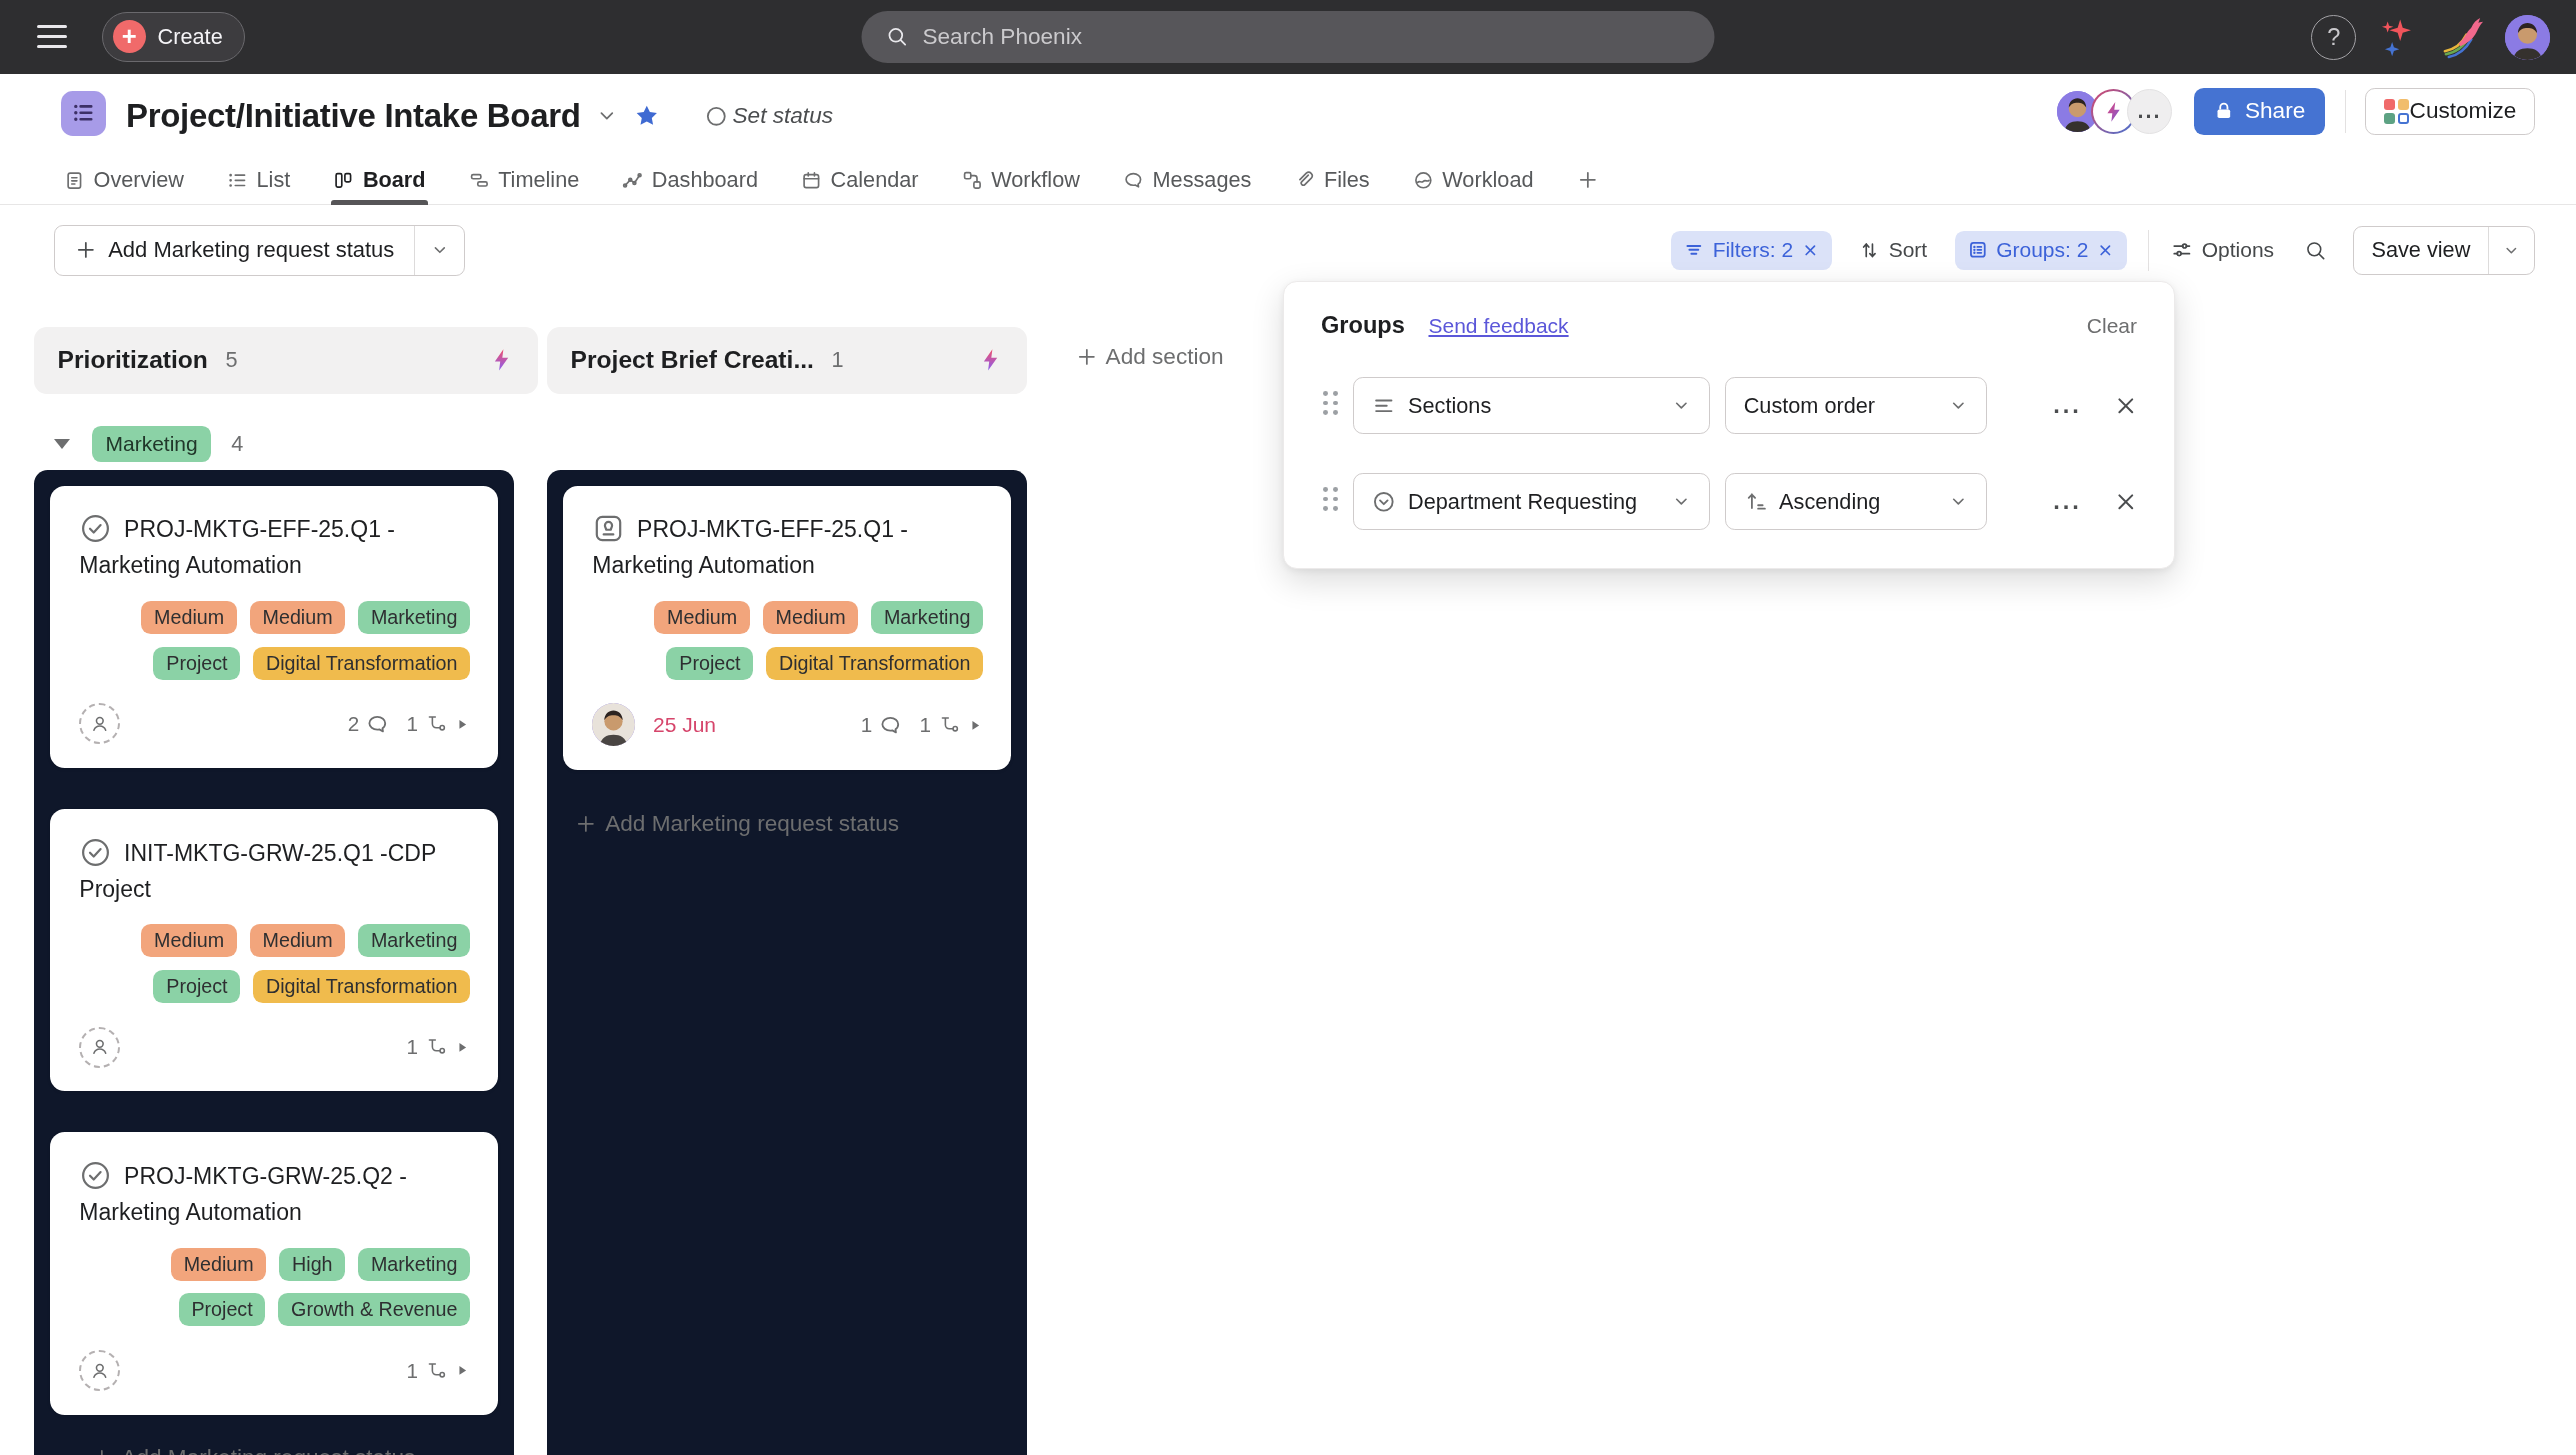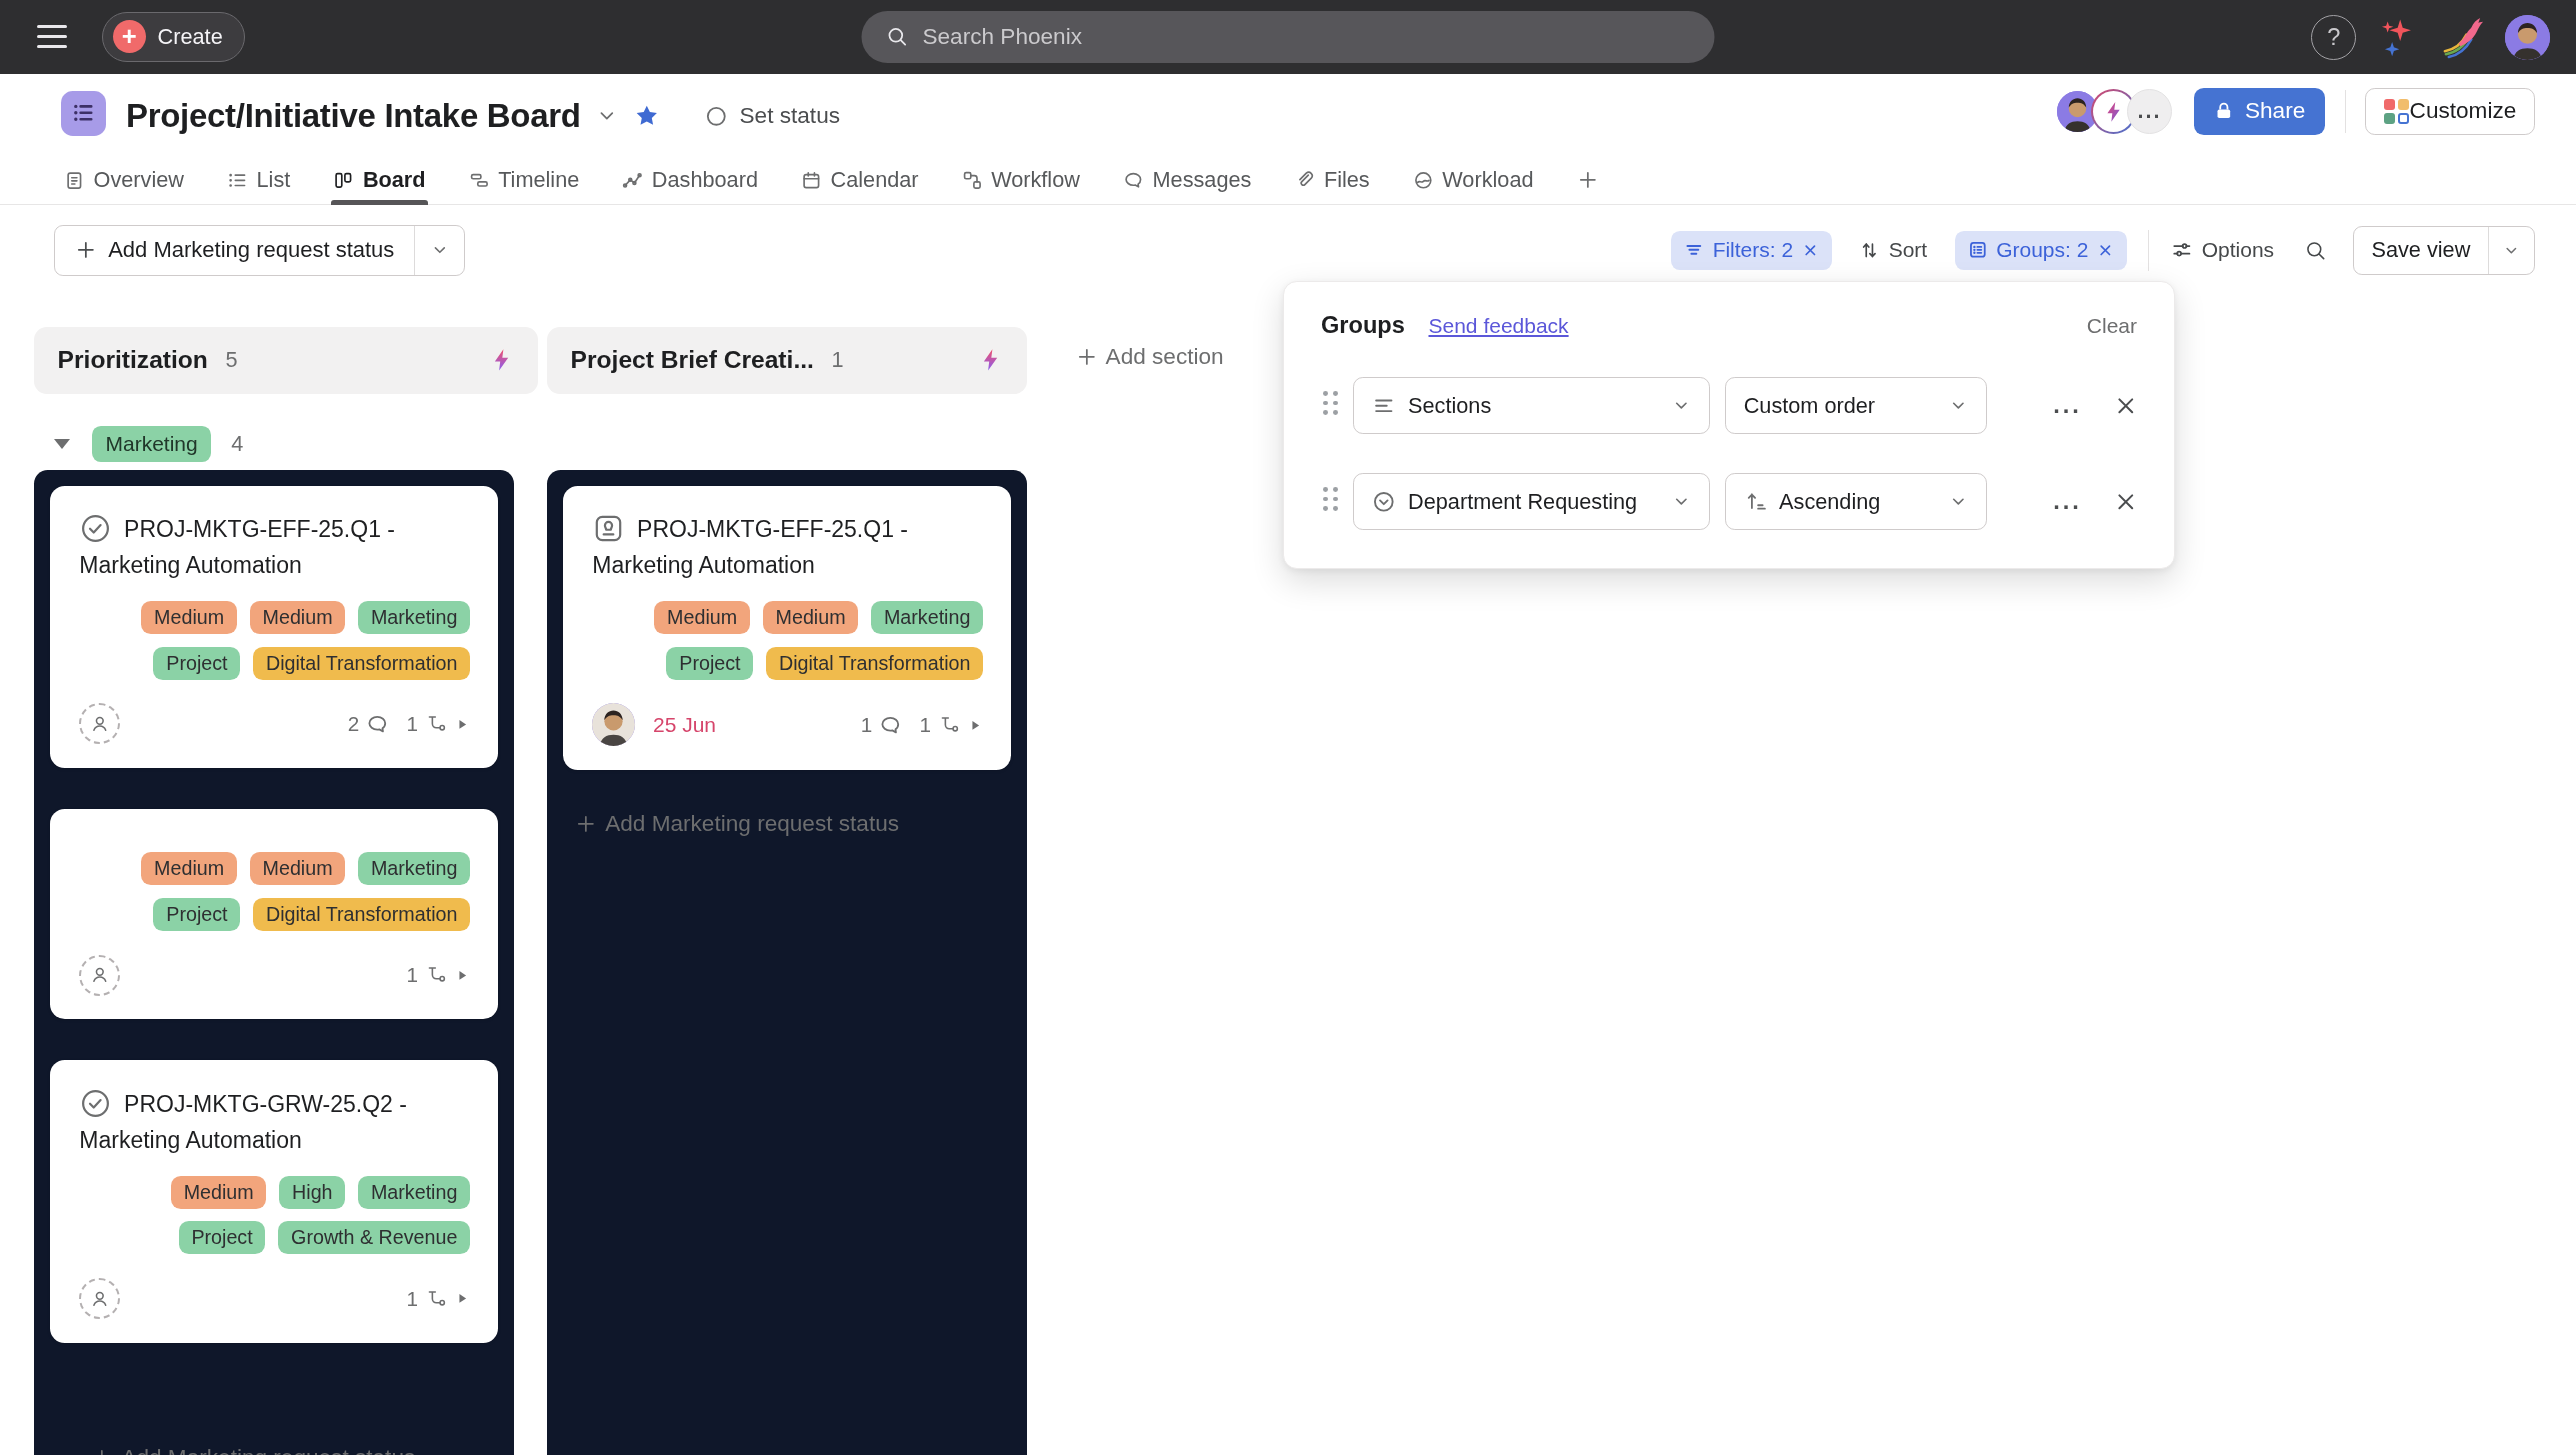--- a/index.html
+++ b/index.html
@@ -21,21 +21,21 @@
   .top-right { position:absolute; right:25.6px; top:0; height:74px; display:flex; align-items:center; gap:19.7px; }
   .help-circle { width:45px; height:45px; border-radius:50%; border:1.5px solid #a3a2a6; color:#c9c8cc; font-size:23.6px; display:flex; align-items:center; justify-content:center; }
   .avatar { border-radius:50%; overflow:hidden; background:#8b7be4; flex:none; }
   .avatar svg { display:block; width:100%; height:100%; }
 
   
   .proj-header { position:absolute; left:0; top:74px; width:2576px; height:81px; background:#fff; }
   .proj-icon { position:absolute; left:61px; top:16.7px; width:45px; height:45px; border-radius:11.8px; background:#a79be8; display:flex; align-items:center; justify-content:center; }
   .proj-title { position:absolute; left:126px; top:19.7px; font-size:33px; font-weight:700; letter-spacing:-0.3px; }
   .title-extras { position:absolute; left:126px; top:19.7px; height:45px; display:flex; align-items:center; }
-  .set-status { display:flex; align-items:center; gap:12px; color:#4b4d4f; font-size:22.6px; }
+  .set-status { display:flex; align-items:center; gap:5px; color:#4b4d4f; font-size:22.6px;font-style:italic; }
   .hdr-right { position:absolute; right:41px; top:13.8px; display:flex; align-items:center; }
   .ring-bolt { width:45px; height:45px; border-radius:50%; background:linear-gradient(#fff,#fff) padding-box, linear-gradient(135deg,#d8476b,#4573d2) border-box; border:2px solid transparent; display:flex; align-items:center; justify-content:center; margin-left:-8.9px; }
   .dots-circle { width:45px; height:45px; border-radius:50%; background:#efeeef; border:1px solid #e3e2e3; display:flex; align-items:center; justify-content:center; color:#4b4d4f; font-size:21.7px; letter-spacing:2px; margin-left:-8.9px; font-weight:700; }
   .share-btn { height:47px; background:#4573d2; color:#fff; font-size:22.6px; border-radius:9.8px; display:flex; align-items:center; gap:9.8px; padding:0 19.7px; margin-left:21.7px; }
   .hdr-divider { width:1px; height:43px; background:#e3e1e1; margin:0 19.7px; }
   .customize-btn { height:47px; border:1px solid #cfcbcb; border-radius:9.8px; background:#fff; color:#1e1f21; font-size:22.6px; display:flex; align-items:center; gap:1px; padding:0 17.7px; }
   .cgrid { display:grid; grid-template-columns:10.8px 10.8px; grid-template-rows:10.8px 10.8px; gap:3px; }
   .cgrid i { border-radius:3px; }
 
   
@@ -437,20 +437,24 @@
               <circle cx="17.5" cy="16" r="2.2"></circle>
             </svg>
           <svg width="14.8" height="14.8" viewBox="0 0 20 20">
               <path d="M6 4l9 6-9 6z" fill="#6d6e6f"></path>
             </svg>
         </span>
       </div>
     </div>
 
     <div class="card">
+      <div class="card-title"><svg class="st" width="33" height="33" viewBox="0 0 24 24">
+            <circle cx="12" cy="12" r="9"></circle>
+            <path d="M8 12.2l2.7 2.7 5-5.4"></path>
+          </svg><span>INIT-MKTG-GRW-25.Q1 -CDP Project</span></div>
       <div class="tags">
         <span class="tag" data-color="orange">Medium</span>
         <span class="tag" data-color="orange">Medium</span>
         <span class="tag" data-color="green">Marketing</span>
         <span class="tag" data-color="green">Project</span>
         <span class="tag" data-color="yellow">Digital Transformation</span>
       </div>
       <div class="card-foot">
         <span class="dashed-avatar">
           <svg class="st" width="23.6" height="23.6" viewBox="0 0 24 24">

